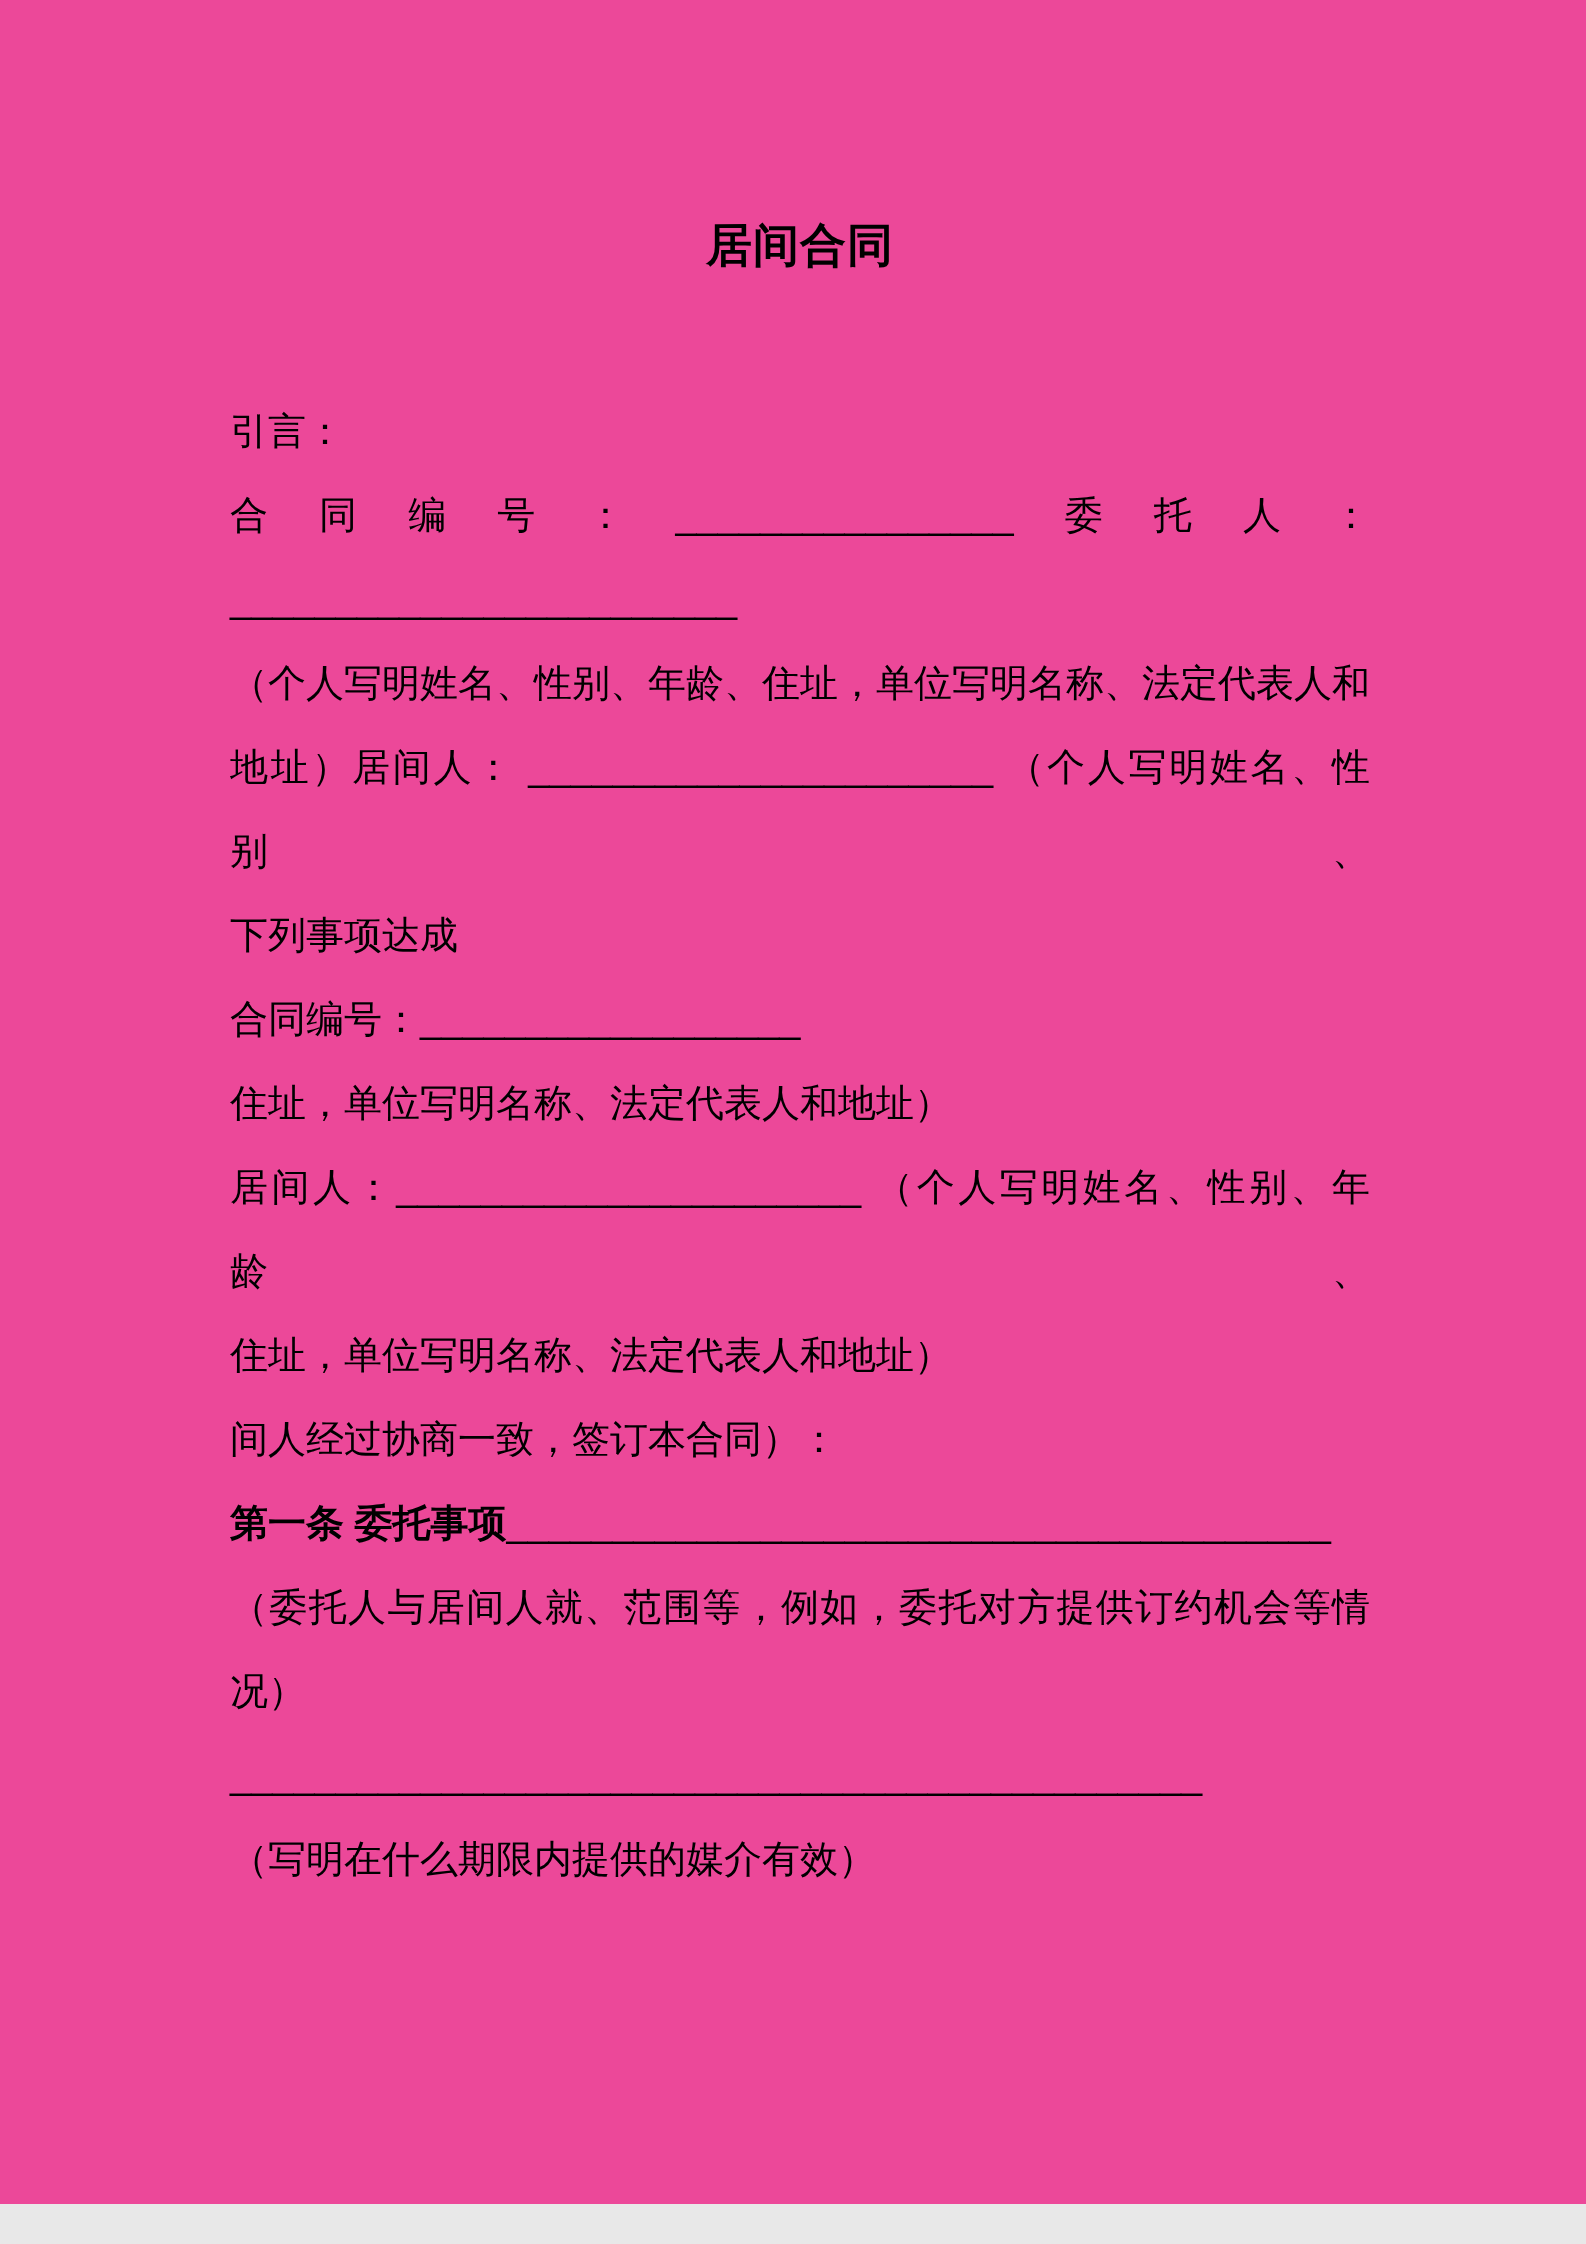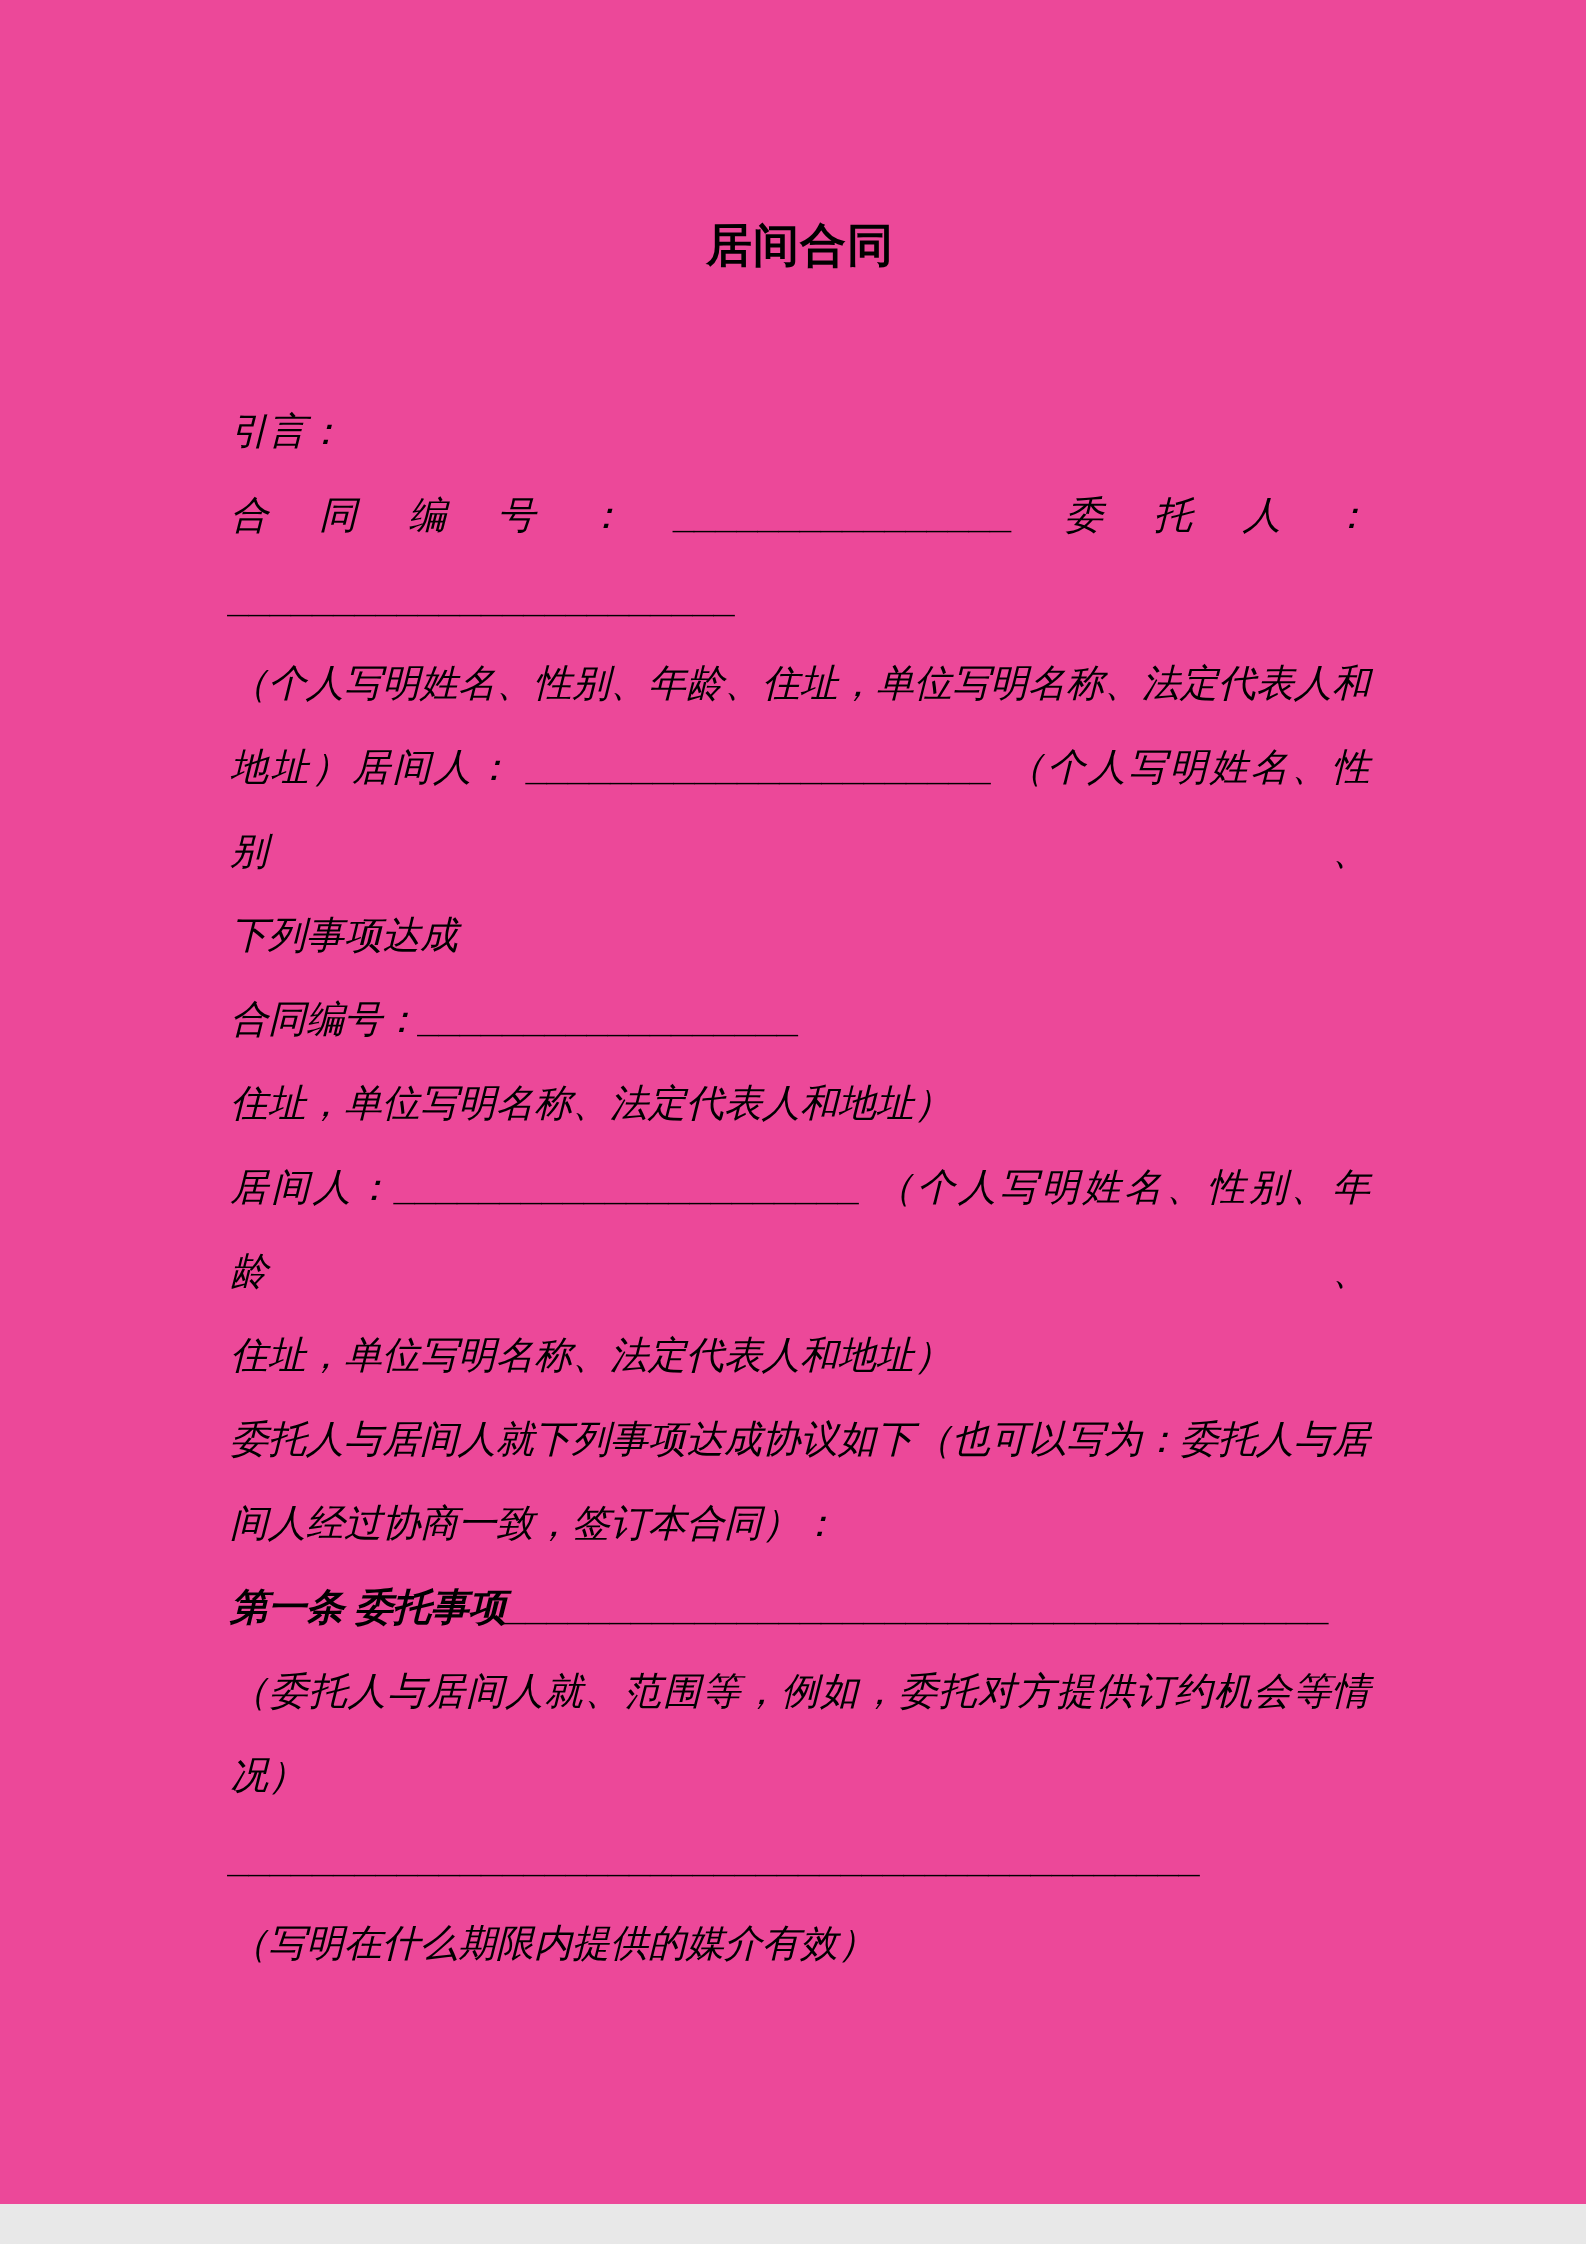--- a/index.html
+++ b/index.html
@@ -22,21 +22,20 @@
     line-height: 84px;
     font-weight: 700;
     text-align: center;
     letter-spacing: 1px;
   }
   .line {
     font-size: 38px;
     line-height: 84px;
     white-space: nowrap;
     text-align: left;
-    font-style: italic;
   }
   .line.justify {
     white-space: normal;
     text-align: justify;
     text-align-last: justify;
     -moz-text-align-last: justify;
     text-justify: inter-character;
   }
   .bold { font-weight: 700; }
   .fill { letter-spacing: 0; }
@@ -63,21 +62,20 @@
 
     <div class="line"><span>合同编号：</span><span class="fill">__________________</span></div>
 
 
     <div class="line">住址，单位写明名称、法定代表人和地址）</div>
 
     <div class="line justify"><span>居间人：</span><span class="fill">______________________</span><span> （个人写明姓名、性别、年龄、</span></div>
 
     <div class="line">住址，单位写明名称、法定代表人和地址）</div>
 
-    <div class="line justify">委托人与居间人就下列事项达成协议如下（也可以写为：委托人与居</div>
 
     <div class="line">间人经过协商一致，签订本合同）：</div>
 
     <div class="line"><span class="bold">第一条 委托事项</span><span class="fill">_______________________________________</span></div>
 
     <div class="line justify">（委托人与居间人就、范围等，例如，委托对方提供订约机会等情</div>
 
     <div class="line">况）</div>
 
 

